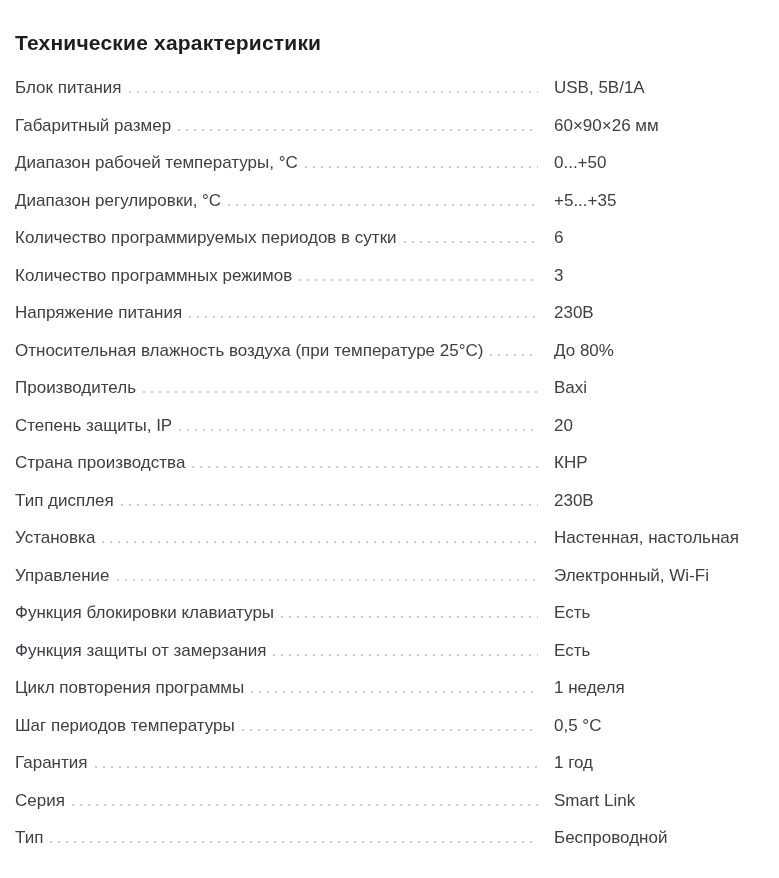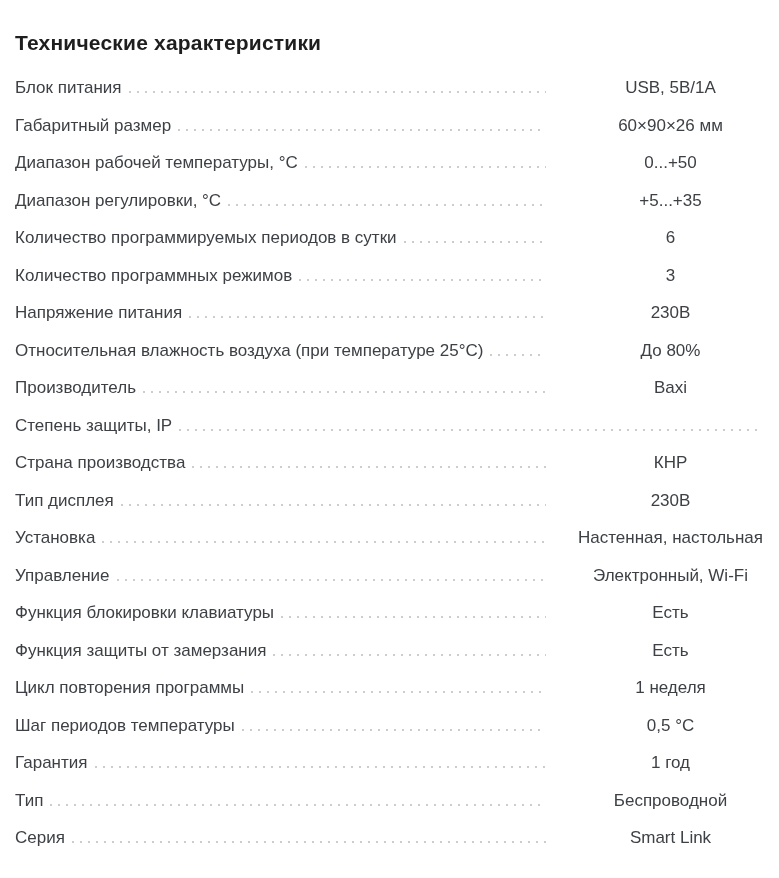--- a/index.html
+++ b/index.html
@@ -4,37 +4,36 @@
 <style>
   html, body {
     margin: 0;
     padding: 0;
     background: #ffffff;
   }
   .page {
     width: 779px;
     height: 878px;
     box-sizing: border-box;
-    padding: 30px 0 0 15px;
+    padding: 30px 8px 0 15px;
     background: #ffffff;
     font-family: "Liberation Sans", "DejaVu Sans", sans-serif;
     color: #3d4045;
     overflow: hidden;
   }
   .title {
     margin: 0;
     font-size: 21px;
     line-height: 25px;
     font-weight: 700;
     color: #1e1e1e;
     letter-spacing: 0.2px;
   }
   .spec-list {
     margin-top: 14px;
-    text-align: center;
   }
   .spec-row {
     display: flex;
     align-items: baseline;
     height: 37.5px;
     font-size: 17px;
   }
   .spec-label {
     white-space: nowrap;
     line-height: 37.5px;
@@ -107,20 +106,21 @@
         <span class="spec-value">До 80%</span>
       </div>
       <div class="spec-row">
         <span class="spec-label">Производитель</span>
         <span class="leader"></span>
         <span class="spec-value">Baxi</span>
       </div>
       <div class="spec-row">
         <span class="spec-label">Степень защиты, IP</span>
         <span class="leader"></span>
+        <span class="spec-value">20</span>
       </div>
       <div class="spec-row">
         <span class="spec-label">Страна производства</span>
         <span class="leader"></span>
         <span class="spec-value">КНР</span>
       </div>
       <div class="spec-row">
         <span class="spec-label">Тип дисплея</span>
         <span class="leader"></span>
         <span class="spec-value">230В</span>
@@ -154,23 +154,23 @@
         <span class="spec-label">Шаг периодов температуры</span>
         <span class="leader"></span>
         <span class="spec-value">0,5 °С</span>
       </div>
       <div class="spec-row">
         <span class="spec-label">Гарантия</span>
         <span class="leader"></span>
         <span class="spec-value">1 год</span>
       </div>
       <div class="spec-row">
+        <span class="spec-label">Серия</span>
+        <span class="leader"></span>
+        <span class="spec-value">Smart Link</span>
+      </div>
+      <div class="spec-row">
         <span class="spec-label">Тип</span>
         <span class="leader"></span>
         <span class="spec-value">Беспроводной</span>
-      </div>
-      <div class="spec-row">
-        <span class="spec-label">Серия</span>
-        <span class="leader"></span>
-        <span class="spec-value">Smart Link</span>
       </div>
     </div>
 </div>
 
 </body></html>

